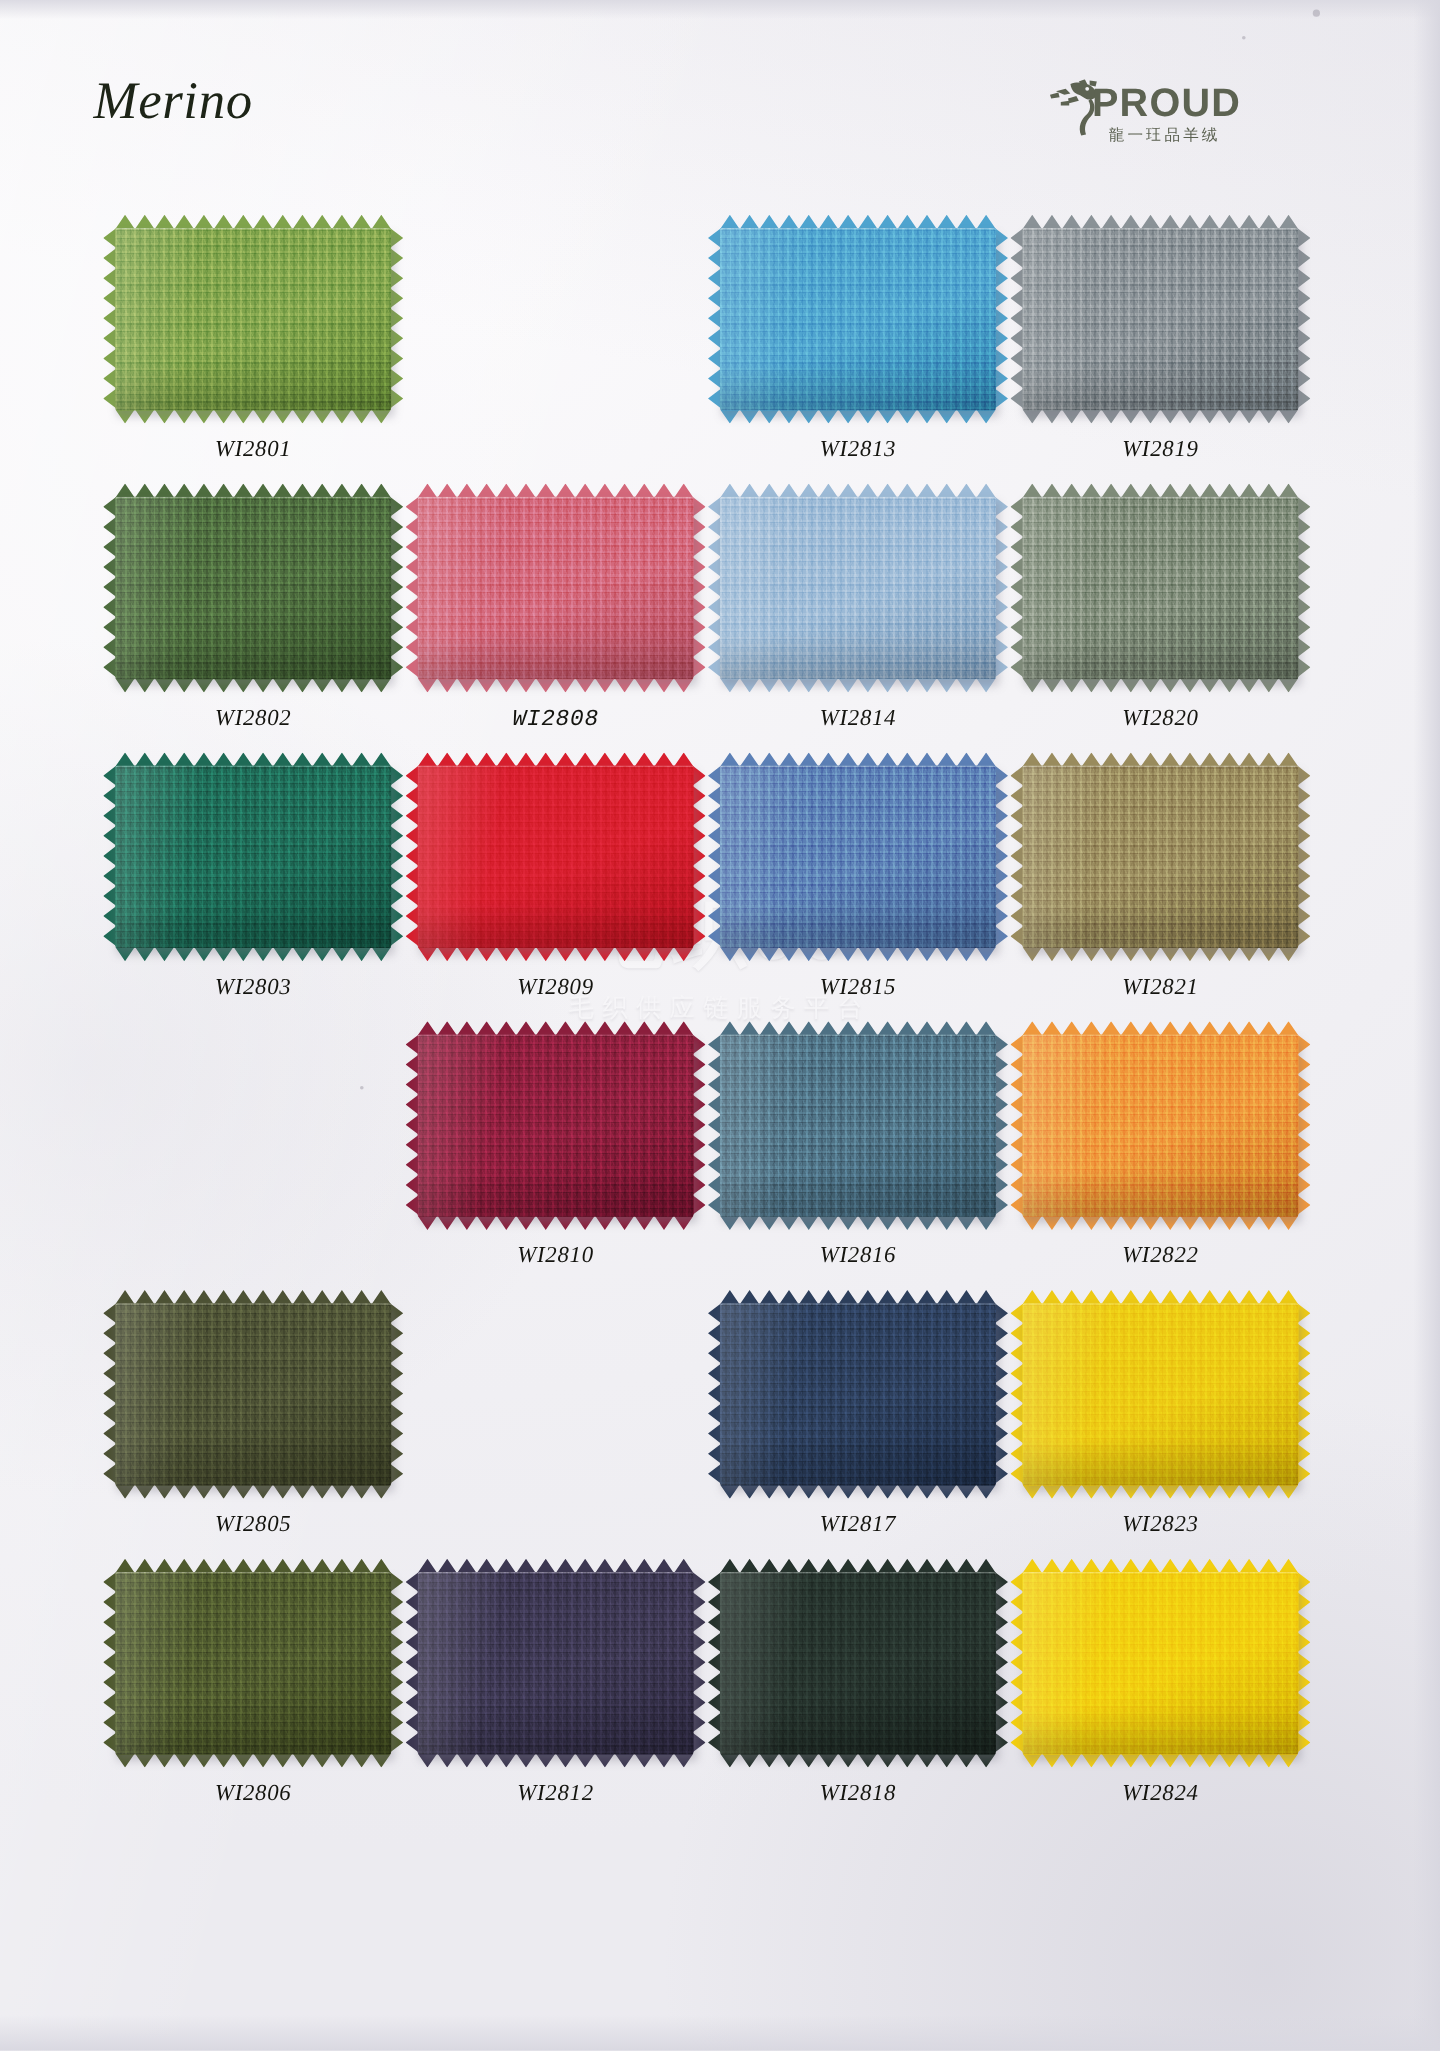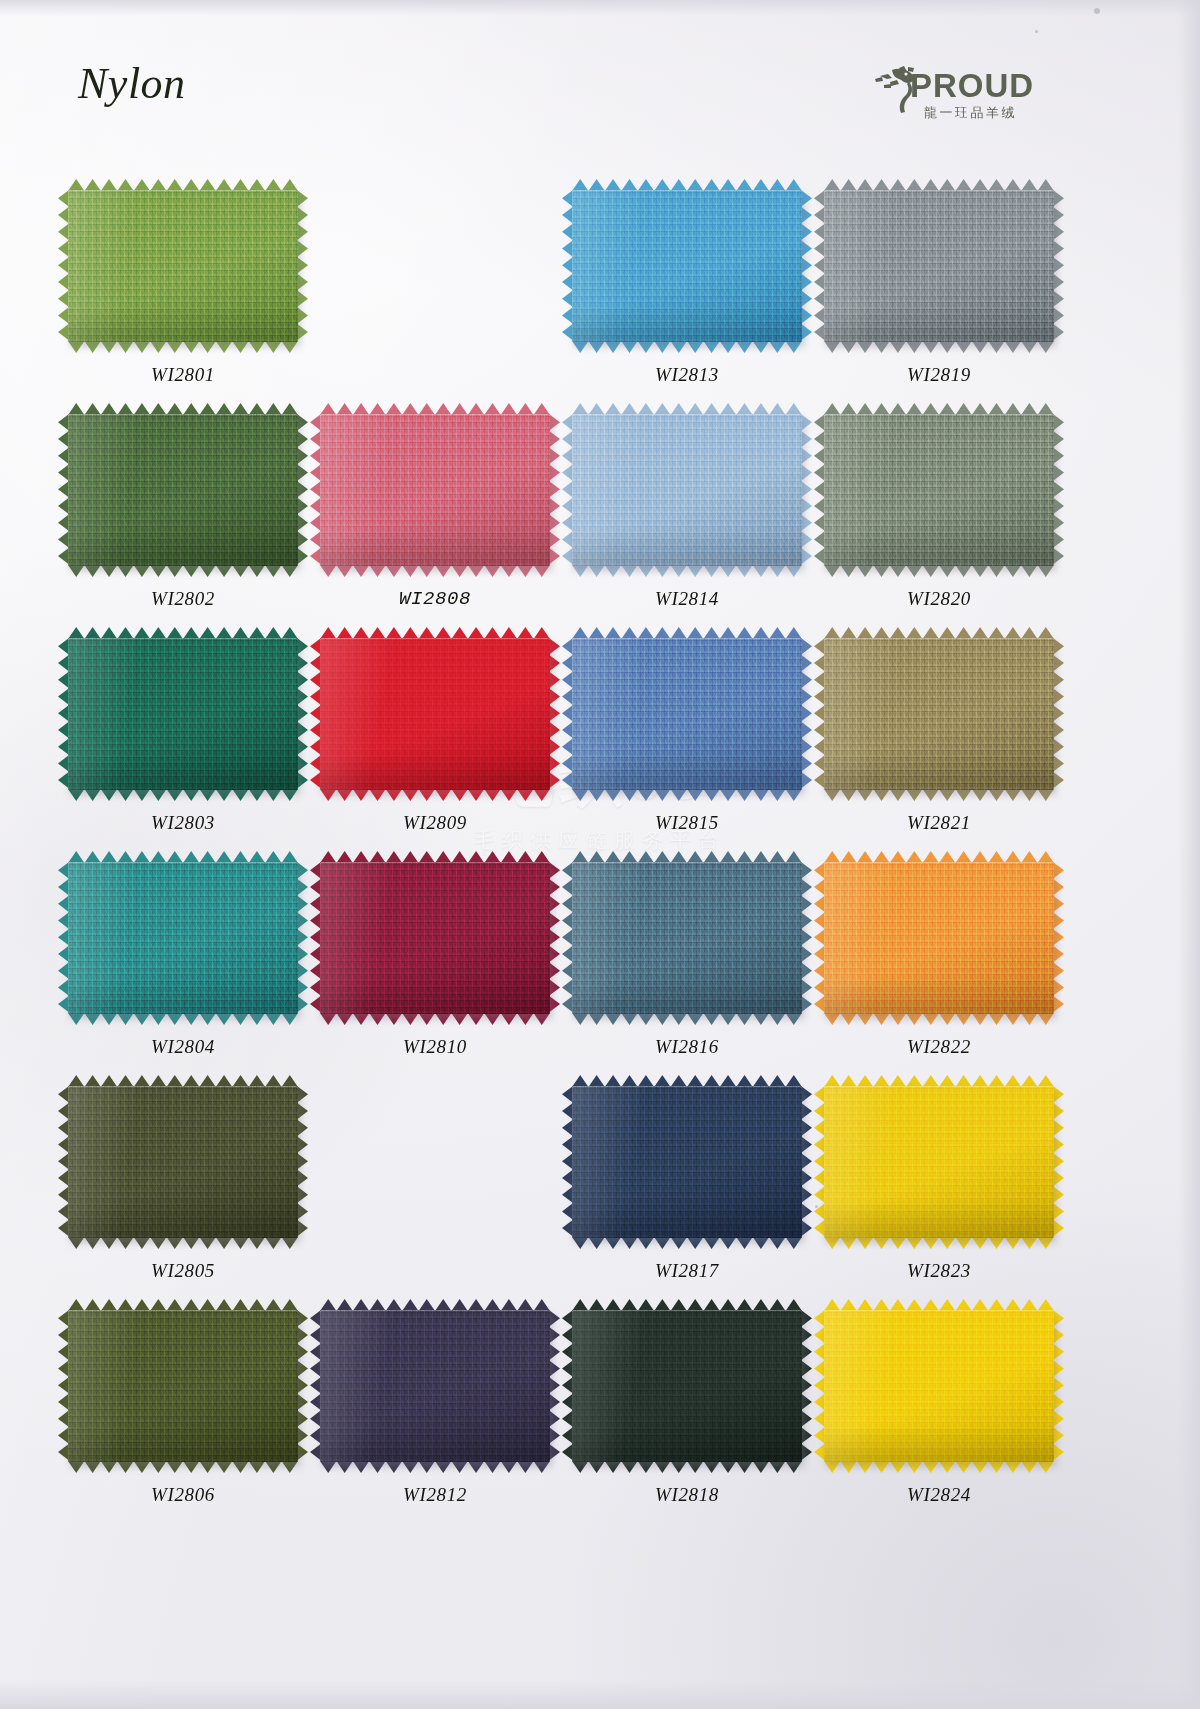--- a/index.html
+++ b/index.html
@@ -75,21 +75,21 @@
     font-size:62px;font-weight:bold;color:#ffffff;letter-spacing:6px;
     text-shadow:0 1px 2px rgba(120,118,130,.55);
   }
   #wm-sub{
     font-family:"Liberation Sans", sans-serif;
     font-size:21px;color:#ffffff;letter-spacing:7px;margin-top:6px;
     text-shadow:0 1px 2px rgba(120,118,130,.5);
   }
 
   
-  #grid{position:absolute;left:0;top:170px;width:1080px;}
+  #grid{position:absolute;left:0;top:170px;width:1080px;padding-left:28px;}
   .row{position:relative;height:224px;}
   .cell{position:absolute;width:230px;}
   .swatch-wrap{position:relative;width:230px;height:152px;}
 
   
   .swatch{
     position:absolute;left:0;top:0;width:230px;height:152px;
     border-radius:2px;
     box-shadow:
       2px 5px 7px rgba(120,118,132,.34),
@@ -157,21 +157,21 @@
   <div id="edge-right"></div>
   <div id="edge-bottom"></div>
 
   <div class="speck" style="left:1094px;top:8px;width:6px;height:6px;"></div>
   <div class="speck" style="left:1035px;top:30px;width:3px;height:3px;"></div>
   <div class="speck" style="left:300px;top:905px;width:3px;height:3px;"></div>
   <div class="speck" style="left:815px;top:1205px;width:3px;height:3px;"></div>
 
   <div id="header">
     <div id="title-block">
-      <div id="brand-title">Nylon</div>
+      <div id="brand-title">Merino</div>
     </div>
 
     <div id="logo">
       <svg id="logo-dragon" viewBox="0 0 62 48">
         <g fill="#5d6352">
           <path d="M14 10 L22 8 L26 12 L21 13 Z"></path>
           <path d="M9 13 L16 11 L17 15 L10 16 Z"></path>
           <path d="M26 4 C34 1 44 4 47 10 C49 14 46 17 42 17 C38 17 36 14 33 13 C30 12 27 10 26 4 Z"></path>
           <path d="M33 2 L38 0 L40 4 L35 5 Z"></path>
           <path d="M42 1 L48 2 L47 6 L42 5 Z"></path>
@@ -335,33 +335,20 @@
             <div class="pink-right" style="background-color: rgb(154, 140, 94);"></div>
             <div class="swatch" style="background: linear-gradient(160deg, rgb(154, 140, 94) 0%, rgb(154, 140, 94) 55%, rgb(122, 109, 68) 100%);">
               <div class="knit"></div>
               <div class="shade"></div>
             </div>
           </div>
           <div class="code">WI2821</div>
         </div>
       </div>
       <div class="row">
-        <div class="cell" style="left: 68px; top: 20px; --c: #2e8c8c;">
-          <div class="swatch-wrap">
-            <div class="pink-top" style="background-color: rgb(46, 140, 140);"></div>
-            <div class="pink-bot" style="background-color: rgb(46, 140, 140);"></div>
-            <div class="pink-left" style="background-color: rgb(46, 140, 140);"></div>
-            <div class="pink-right" style="background-color: rgb(46, 140, 140);"></div>
-            <div class="swatch" style="background: linear-gradient(160deg, rgb(46, 140, 140) 0%, rgb(46, 140, 140) 55%, rgb(28, 109, 109) 100%);">
-              <div class="knit"></div>
-              <div class="shade"></div>
-            </div>
-          </div>
-          <div class="code">WI2804</div>
-        </div>
         <div class="cell" style="left: 320px; top: 20px; --c: #8c1f3d;">
           <div class="swatch-wrap">
             <div class="pink-top" style="background-color: rgb(140, 31, 61);"></div>
             <div class="pink-bot" style="background-color: rgb(140, 31, 61);"></div>
             <div class="pink-left" style="background-color: rgb(140, 31, 61);"></div>
             <div class="pink-right" style="background-color: rgb(140, 31, 61);"></div>
             <div class="swatch" style="background: linear-gradient(160deg, rgb(140, 31, 61) 0%, rgb(140, 31, 61) 55%, rgb(107, 17, 43) 100%);">
               <div class="knit"></div>
               <div class="shade"></div>
             </div>

